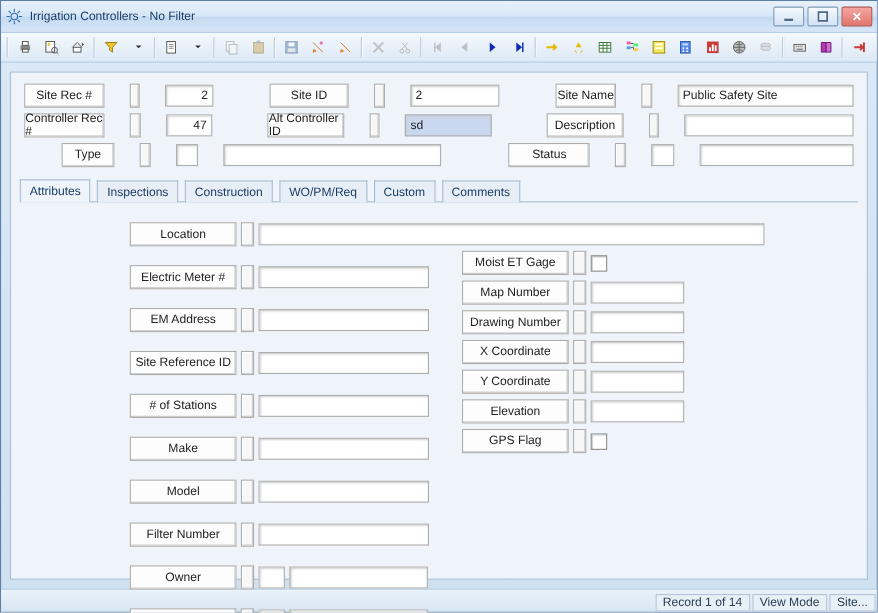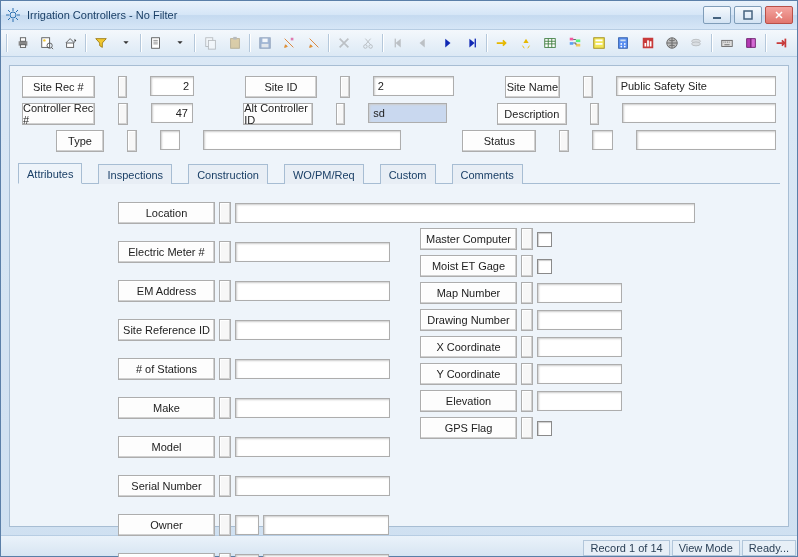--- a/index.html
+++ b/index.html
@@ -16,31 +16,31 @@
 .tsep{width:5px;height:22px;display:flex;align-items:center;justify-content:center;color:#9db4cb}
 .tsep::before{content:"";width:1px;height:18px;background:#b5c8db;border-right:1px solid #fff}
 .client{flex:1;padding:8px;display:flex;flex-direction:column}
 .panel{flex:1;background:#eef4fa;border:1px solid #a7bdd3;position:relative}
 .statusbar{height:20px;background:linear-gradient(#eaf2fa,#d7e5f2);border-top:1px solid #b7cde3;display:flex;align-items:flex-end;font-size:11px;color:#2a3f55}
 .statusbar .cell{border:1px solid #b2c6da;padding:1px 6px;margin:0 1px;background:#e7eff7}
 .status-spacer{flex:1}
 
 
 .hdr{padding:10px 12px 6px 12px;display:flex;flex-direction:column;gap:5px}
-.hdr-row{display:flex;gap:23px;}
+.hdr-row{display:flex;gap:23px;align-items:center}
 .lblbox{height:20px;border:1px solid #adadad;background:#fdfdfd;display:flex;align-items:center;justify-content:center;color:#222;box-shadow:inset -1px -1px 0 #d0d0d0,inset 1px 1px 0 #fff}
 .notch{width:10px;height:20px;border:1px solid #adadad;background:#f7f7f7;box-shadow:inset -1px -1px 0 #d0d0d0,inset 1px 1px 0 #fff}
 .txt{height:20px;border:1px solid #adadad;background:#fff;box-shadow:inset 1px 1px 2px #ccc;padding:0 4px;display:flex;align-items:center;color:#222;box-sizing:border-box}
 .txt.readnum{justify-content:flex-end}
 .txt.sel{background:#c9d8ef}
 .cb{width:13px;height:13px;border:1px solid #8a8a8a;background:#fff;display:inline-block;vertical-align:middle;box-shadow:inset 1px 1px 1px #ccc}
 
 
 .tabs{display:flex;align-items:flex-end;padding-left:8px;margin-top:4px;position:relative}
-.tab{padding:4px 8px 3px 8px;border:1px solid #a7bdd3;border-bottom:none;background:#e8eef5;margin-right:16px;position:relative;top:1px;color:#1a3f66}
+.tab{padding:4px 8px 3px 8px;border:1px solid #a7bdd3;border-bottom:none;background:#e8eef5;margin-right:6px;position:relative;top:1px;color:#1a3f66}
 .tab.on{background:#eef4fa;border-bottom:1px solid #eef4fa;z-index:2}
 .tabunder{height:1px;background:#a7bdd3;margin:0 8px}
 .tabbody{flex:1;padding:18px 22px 10px 30px;position:relative}
 .colA{position:absolute;left:108px;top:18px;display:flex;flex-direction:column;gap:17px}
 .colB{position:absolute;left:410px;top:44px;display:flex;flex-direction:column;gap:5px}
 .row{display:flex;align-items:center;gap:4px;height:22px}
 .row .lblbox{width:95px}
 .row .notch{}
 .row .txt{}
 .bottomrow{position:absolute;left:108px;top:278px}
@@ -362,44 +362,39 @@
               <div class="lblbox">Make</div>
               <div class="notch"></div>
               <div class="txt" style="width:155px"></div>
             </div>
           <div class="row">
               <div class="lblbox">Model</div>
               <div class="notch"></div>
               <div class="txt" style="width:155px"></div>
             </div>
           <div class="row">
-              <div class="lblbox">Serial Number</div>
+              <div class="lblbox">Filter Number</div>
               <div class="notch"></div>
               <div class="txt" style="width:155px"></div>
             </div>
           <div class="row">
               <div class="lblbox">Owner</div>
               <div class="notch"></div>
               <div class="txt" style="width:24px"></div>
               <div class="txt" style="width:126px"></div>
             </div>
           <div class="row">
               <div class="lblbox">Maintained By</div>
               <div class="notch"></div>
               <div class="txt" style="width:24px"></div>
               <div class="txt" style="width:126px"></div>
             </div>
         </div>
 
         <div class="colB">
-          <div class="row">
-              <div class="lblbox">Master Computer</div>
-              <div class="notch"></div>
-              <span class="cb"></span>
-            </div>
           <div class="row">
               <div class="lblbox">Moist ET Gage</div>
               <div class="notch"></div>
               <span class="cb"></span>
             </div>
           <div class="row">
               <div class="lblbox">Map Number</div>
               <div class="notch"></div>
               <div class="txt" style="width:85px"></div>
             </div>
@@ -432,16 +427,16 @@
 
       </div>
 
     </div>
   </div>
 
   <div class="statusbar">
     <div class="status-spacer"></div>
     <div class="cell">Record 1 of 14</div>
     <div class="cell">View Mode</div>
-    <div class="cell">Ready...</div>
+    <div class="cell">Site...</div>
   </div>
 
 </div>
 
 </body></html>

